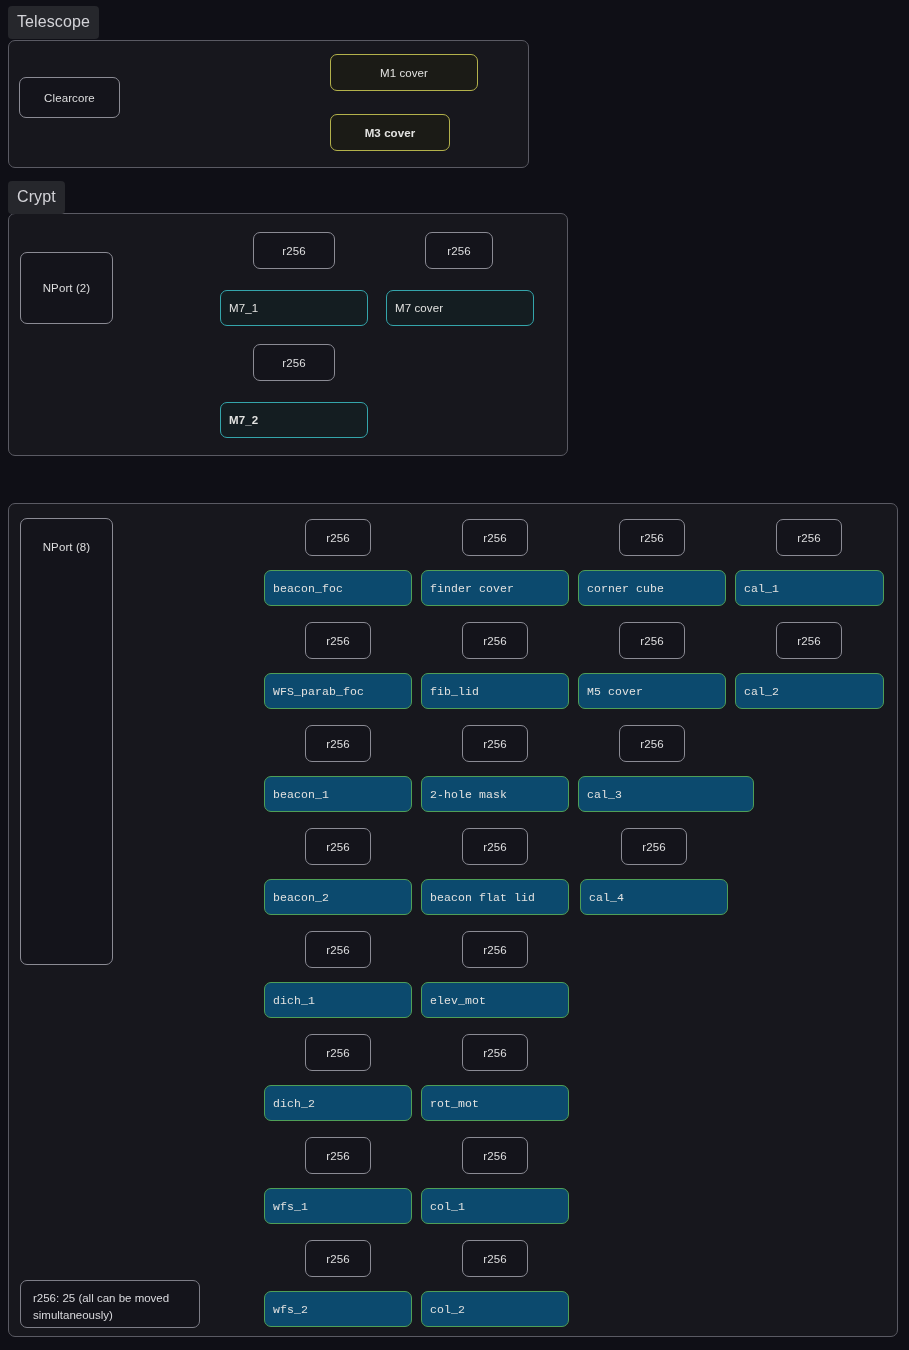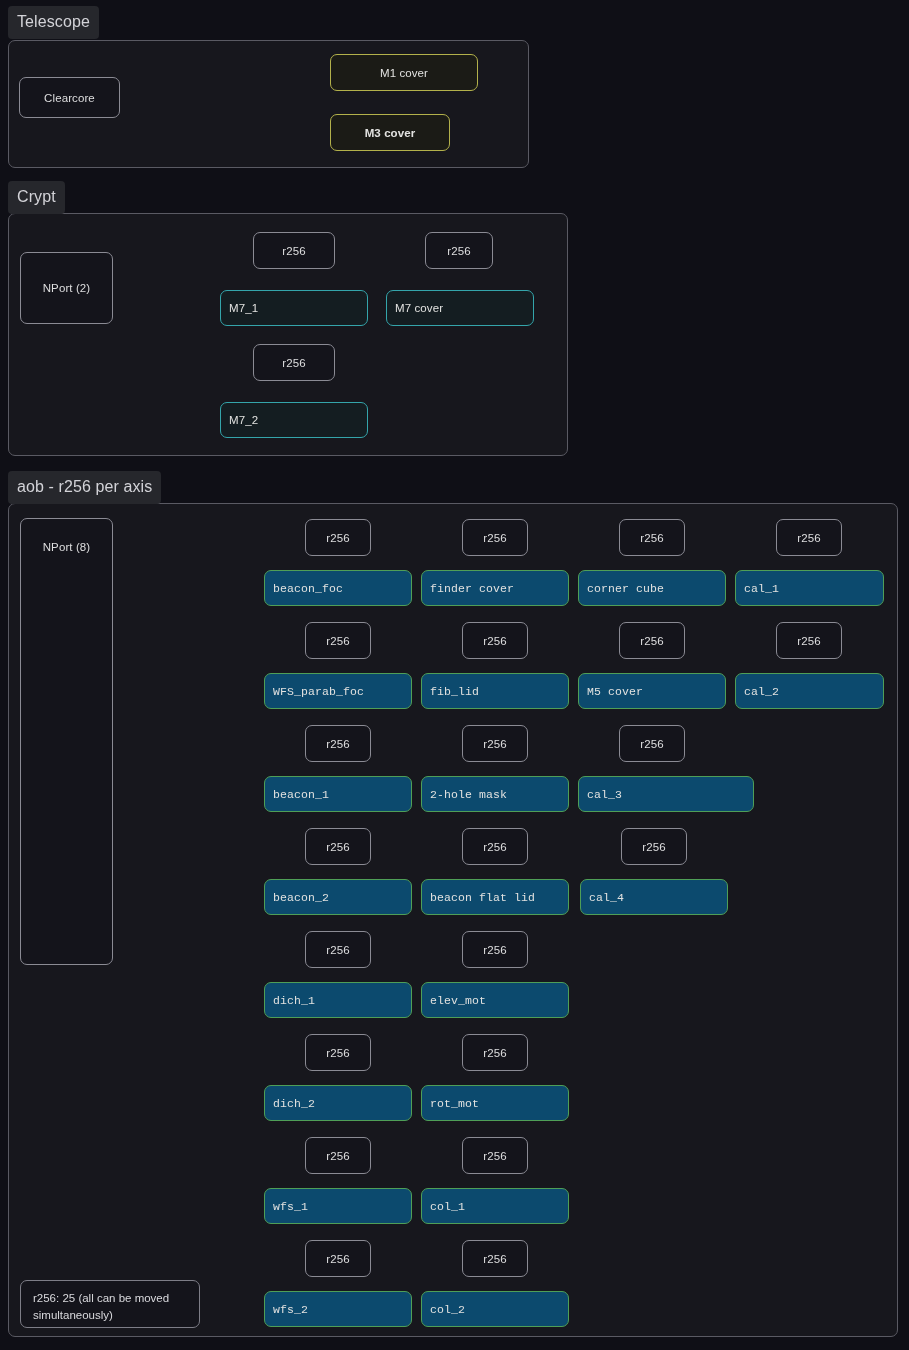--- a/index.html
+++ b/index.html
@@ -189,21 +189,21 @@
       </div>
       <div class="node n-gray node-center" style="left: 253px; top: 344px; width: 82px; height: 37px;">
         <span>r256</span>
       </div>
       <div class="node n-cyan node-left" style="left: 220px; top: 290px; width: 148px; height: 36px;">
         <span>M7_1</span>
       </div>
       <div class="node n-cyan node-left" style="left: 386px; top: 290px; width: 148px; height: 36px;">
         <span>M7 cover</span>
       </div>
-      <div class="node n-cyan node-left" style="left: 220px; top: 402px; width: 148px; height: 36px;">
+      <div class="node n-cyan node-left" style="left: 220px; top: 402px; width: 148px; height: 36px; font-weight: bold;">
         <span>M7_2</span>
       </div>
       <div class="panel" style="left: 8px; top: 503px; width: 890px; height: 834px;"></div>
       <div class="node n-gray node-toplabel" style="left: 20px; top: 518px; width: 93px; height: 447px;">
         <span>NPort (8)</span>
       </div>
       <div class="note" style="left: 20px; top: 1280px; width: 180px; height: 48px;"><span>r256: 25 (all can be moved simultaneously)</span></div>
       <div class="node n-gray node-center" style="left: 305px; top: 519px; width: 66px; height: 37px;">
         <span>r256</span>
       </div>
@@ -332,14 +332,13 @@
       </div>
       <div class="node n-gray node-center" style="left: 462px; top: 1240px; width: 66px; height: 37px;">
         <span>r256</span>
       </div>
       <div class="node n-green node-left" style="left: 421px; top: 1291px; width: 148px; height: 36px;">
         <span>col_2</span>
       </div>
     </div>
 <div class="section-title" style="left: 8px; top: 6px;">Telescope</div>
     <div class="section-title" style="left: 8px; top: 181px;">Crypt</div>
-    <div class="section-title" style="left: 8px; top: 471px;">aob - r256 per axis</div>
   </div>
 
 </body></html>

